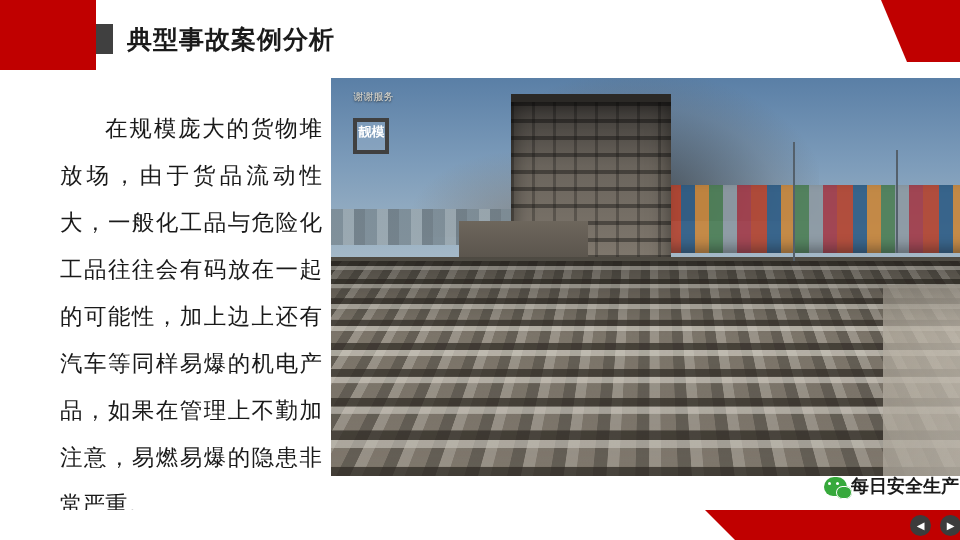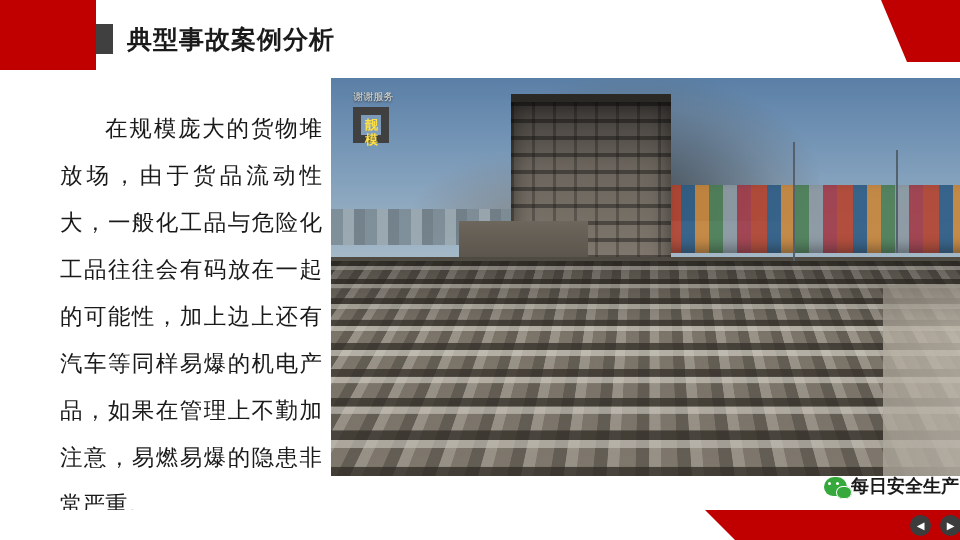--- a/index.html
+++ b/index.html
@@ -194,24 +194,24 @@
   .watermark-photo {
     position: absolute;
     left: 3.5%; top: 3%;
     width: 15%;
     color: #e8e2d4;
     font-size: 10px;
     line-height: 13px;
     text-shadow: 0 1px 2px rgba(0,0,0,.7);
   }
   .wm-seal {
-    margin-top: 4px;
+    margin-top: 15px;
     width: 36px; height: 36px;
-    border: 8px solid #404040;
-    color: #fde047;
+    border: 4px solid #404040;
+    color: #ffffff;
     font-size: 13px;
     font-weight: bold;
     line-height: 15px;
     text-align: center;
     padding: 2px 0;
     box-sizing: border-box;
     text-shadow: none;
     background: rgba(255,255,255,.12);
   }
 

